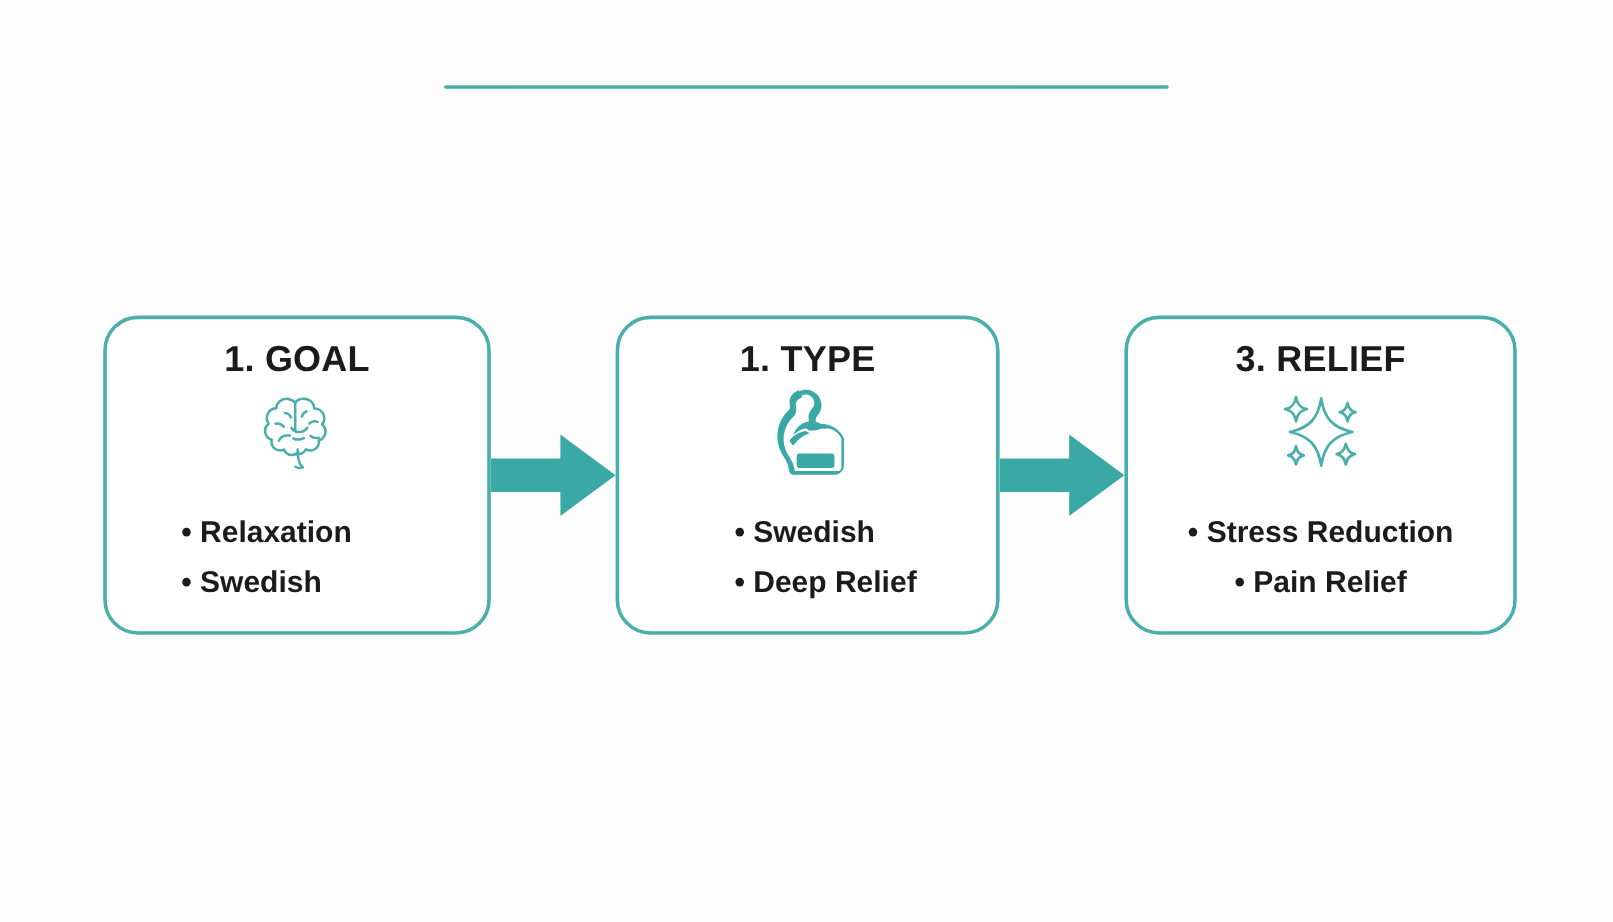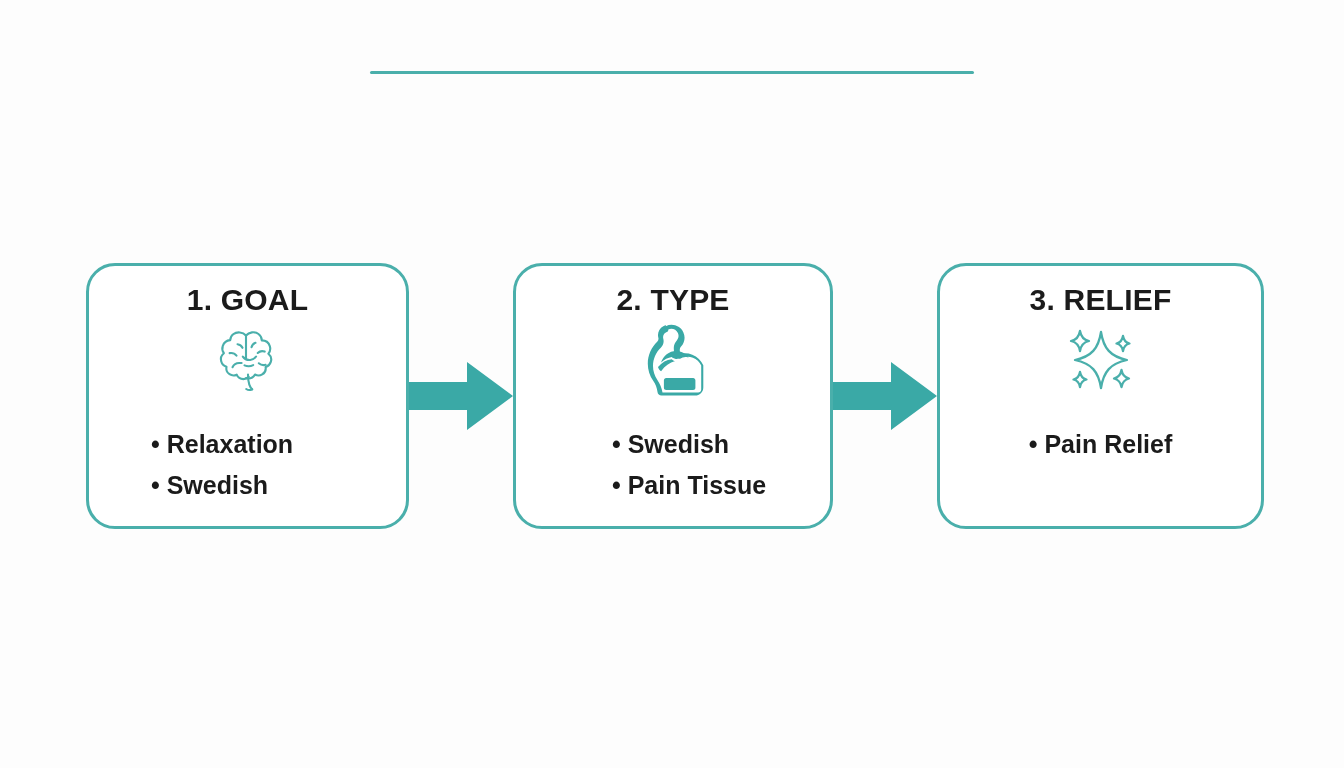--- a/index.html
+++ b/index.html
@@ -145,32 +145,32 @@
     </div>
   </div>
 
   <div class="arrow">
     <svg width="104" height="68" viewBox="0 0 104 68">
       <path d="M0 20 H58 V0 L104 34 L58 68 V48 H0 Z" fill="#3aa9a6"></path>
     </svg>
   </div>
 
   <div class="card card-2">
-    <div class="card-title">2. TYPE</div>
+    <div class="card-title">1. TYPE</div>
     <div class="icon-wrap">
       <svg width="68" height="74" viewBox="0 0 68 74" fill="#3aa9a6">
         <path d="M26.8 2.2c6.6-3.2 14.6-.4 17.6 6.2 2.2 4.8 1.2 10.2-2.1 13.9-1.1 1.2-1.6 2.6-1.5 4.1l.2 3.6c4-1.1 8.3-.9 12.3.7 5 2 8.9 5.9 11 10.6v22.1c0 4.5-3.7 8.2-8.2 8.2H22.4c-2 0-3.7-1.5-3.9-3.5-.5-4.2-2-8-4.3-11.3-3.5-5-5.4-10.9-5.4-17.1 0-8.6 3.6-16.6 9.6-22.3.9-.9 1.3-2.2 1-3.4-1.3-4.6.6-9.6 4.9-11.8l2.5-1.2Zm2.3 5.1-2.2 1.1c-2.3 1.2-3.3 3.9-2.6 6.4.9 3.2-.1 6.6-2.5 8.9-4.9 4.7-7.8 11.2-7.8 18.3 0 5.1 1.6 9.9 4.4 14 2.6 3.7 4.4 8 5.1 12.6h35.6c1.7 0 3.1-1.4 3.1-3.1V41.4c-1.7-3.4-4.6-6.1-8.3-7.6-3.9-1.5-8.1-1.3-11.8.5-1.5.8-3.3.6-4.7-.3-1.4-.9-2.2-2.4-2.3-4.1l-.3-5.3c-.2-3 .9-5.9 3-8.2 1.8-2 2.3-4.9 1.1-7.5-1.7-3.6-6-5.2-9.6-3.5Z"></path>
         <path d="M24.9 56.2c0-1.3 1-2.3 2.3-2.3h26.9c1.3 0 2.3 1 2.3 2.3v7.6c0 1.3-1 2.3-2.3 2.3H27.2c-1.3 0-2.3-1-2.3-2.3v-7.6Z"></path>
         <path d="M22 38.6c2.1-6.8 8.1-11.6 15.1-11.6 5 0 9.6 2.4 12.5 6.4-3.6-1-7.4-.7-10.8 1-1.5.8-3.3.6-4.7-.3-.5-.3-.9-.7-1.2-1.2-3.9.5-7.5 2.5-10.9 5.7Z"></path>
         <path d="M19 42.9c3.9-4.6 8.5-7.2 13.8-7.7.9 1 2.1 1.7 3.4 1.9-5.6 1.5-10.3 4.9-14.1 10.2-1.5-1.2-2.6-2.7-3.1-4.4Z"></path>
       </svg>
     </div>
     <div class="bullets left-2">
       <div class="bullet-line">• Swedish</div>
-      <div class="bullet-line">• Pain Tissue</div>
+      <div class="bullet-line">• Deep Relief</div>
     </div>
   </div>
 
   <div class="arrow">
     <svg width="104" height="68" viewBox="0 0 104 68">
       <path d="M0 20 H58 V0 L104 34 L58 68 V48 H0 Z" fill="#3aa9a6"></path>
     </svg>
   </div>
 
   <div class="card card-3">
@@ -178,17 +178,18 @@
     <div class="icon-wrap">
       <svg width="76" height="74" viewBox="0 0 76 74" fill="none" stroke="#4aafab" stroke-width="2.3" stroke-linejoin="round">
         <path d="M38 8 C40.5 24.5 47.5 32.5 64 36 C47.5 39.5 40.5 47.5 38 64 C35.5 47.5 28.5 39.5 12 36 C28.5 32.5 35.5 24.5 38 8 Z"></path>
         <path d="M17 7 C18 13 20.4 15.8 26 17 C20.4 18.2 18 21 17 27 C16 21 13.6 18.2 8 17 C13.6 15.8 16 13 17 7 Z"></path>
         <path d="M60 12 C60.8 16.5 62.5 18.6 66.5 19.5 C62.5 20.4 60.8 22.5 60 27 C59.2 22.5 57.5 20.4 53.5 19.5 C57.5 18.6 59.2 16.5 60 12 Z"></path>
         <path d="M17 48 C17.8 52.5 19.5 54.6 23.5 55.5 C19.5 56.4 17.8 58.5 17 63 C16.2 58.5 14.5 56.4 10.5 55.5 C14.5 54.6 16.2 52.5 17 48 Z"></path>
         <path d="M58.5 46 C59.4 51 61.4 53.4 66 54.5 C61.4 55.6 59.4 58 58.5 63 C57.6 58 55.6 55.6 51 54.5 C55.6 53.4 57.6 51 58.5 46 Z"></path>
       </svg>
     </div>
     <div class="bullets center">
+      <div class="bullet-line">• Stress Reduction</div>
       <div class="bullet-line">• Pain Relief</div>
     </div>
   </div>
 
 </div>
 
 </body></html>

